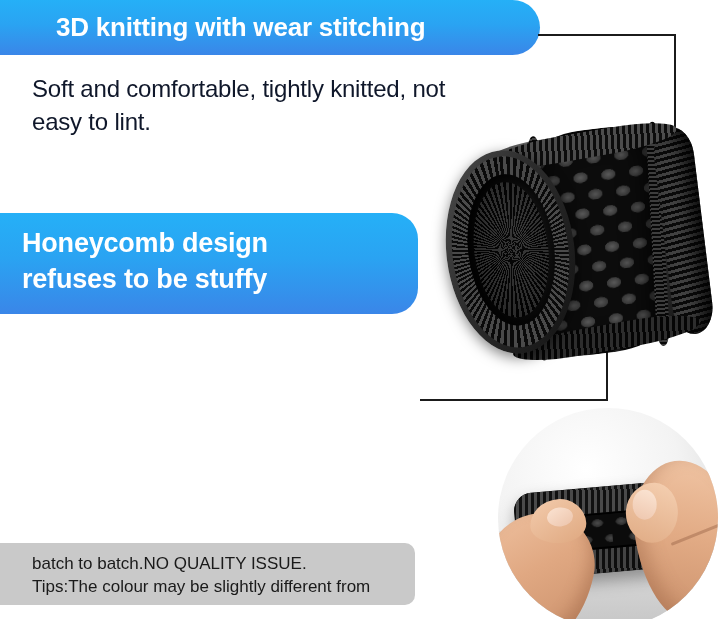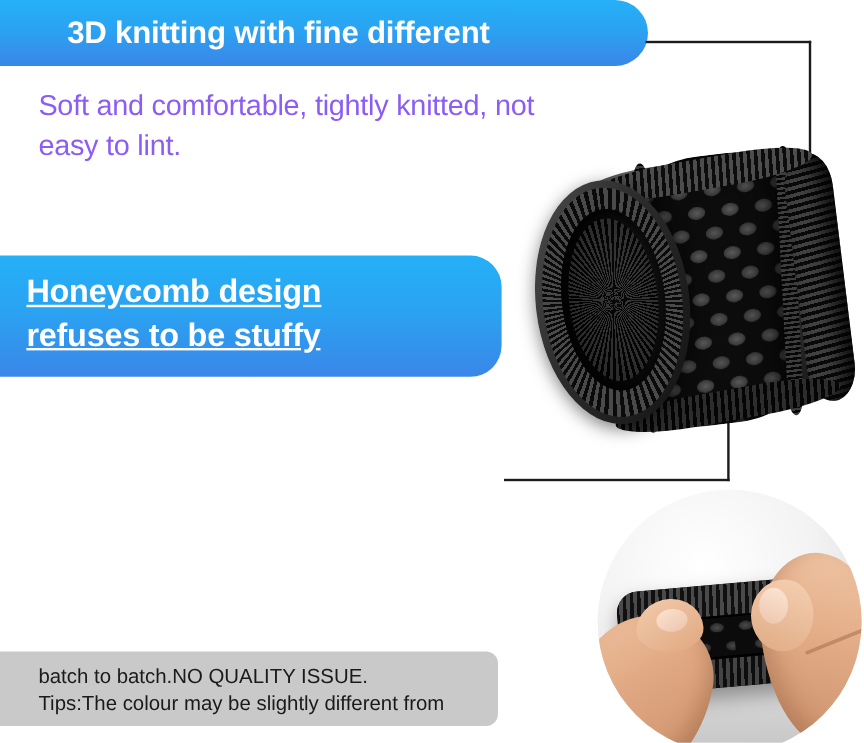--- a/index.html
+++ b/index.html
@@ -43,26 +43,26 @@
     top: 213px;
     width: 458px;
     height: 101px;
     border-radius: 0 26px 26px 0;
     padding-left: 62px;
     font-size: 27px;
     line-height: 36px;
     display: block;
     padding-top: 12px;
   }
-  #banner-2 .bline { display: block; text-decoration: underline; }
+  #banner-2 .bline { display: block; }
 
   
   .body-text {
     position: absolute;
-    color: #8b5cf6;
+    color: #0f172a;
     font-size: 24px;
     line-height: 33px;
     letter-spacing: -0.2px;
   }
   #para-1 { left: 32px; top: 72px; width: 440px; }
   #para-2 { left: 32px; top: 340px; width: 410px; }
 
   
   .leader { position: absolute; background: #1b1b1b; }
   #leader-1-h { left: 538px; top: 34px;  width: 138px; height: 2px; }
@@ -313,21 +313,21 @@
     border-radius: 2px;
     transform: rotate(-14deg);
   }
 </style>
 </head>
 <body>
 
 <div id="page">
 
   <div id="banner-1" class="banner">
-    <span>3D knitting with fine different</span>
+    <span>3D knitting with wear stitching</span>
   </div>
 
   <div id="para-1" class="body-text">Soft and comfortable, tightly knitted, not easy to lint.</div>
 
   <div id="leader-1-h" class="leader"></div>
   <div id="leader-1-v" class="leader"></div>
 
   <div id="banner-2" class="banner">
     <span class="bline">Honeycomb design</span>
     <span class="bline">refuses to be stuffy</span>

